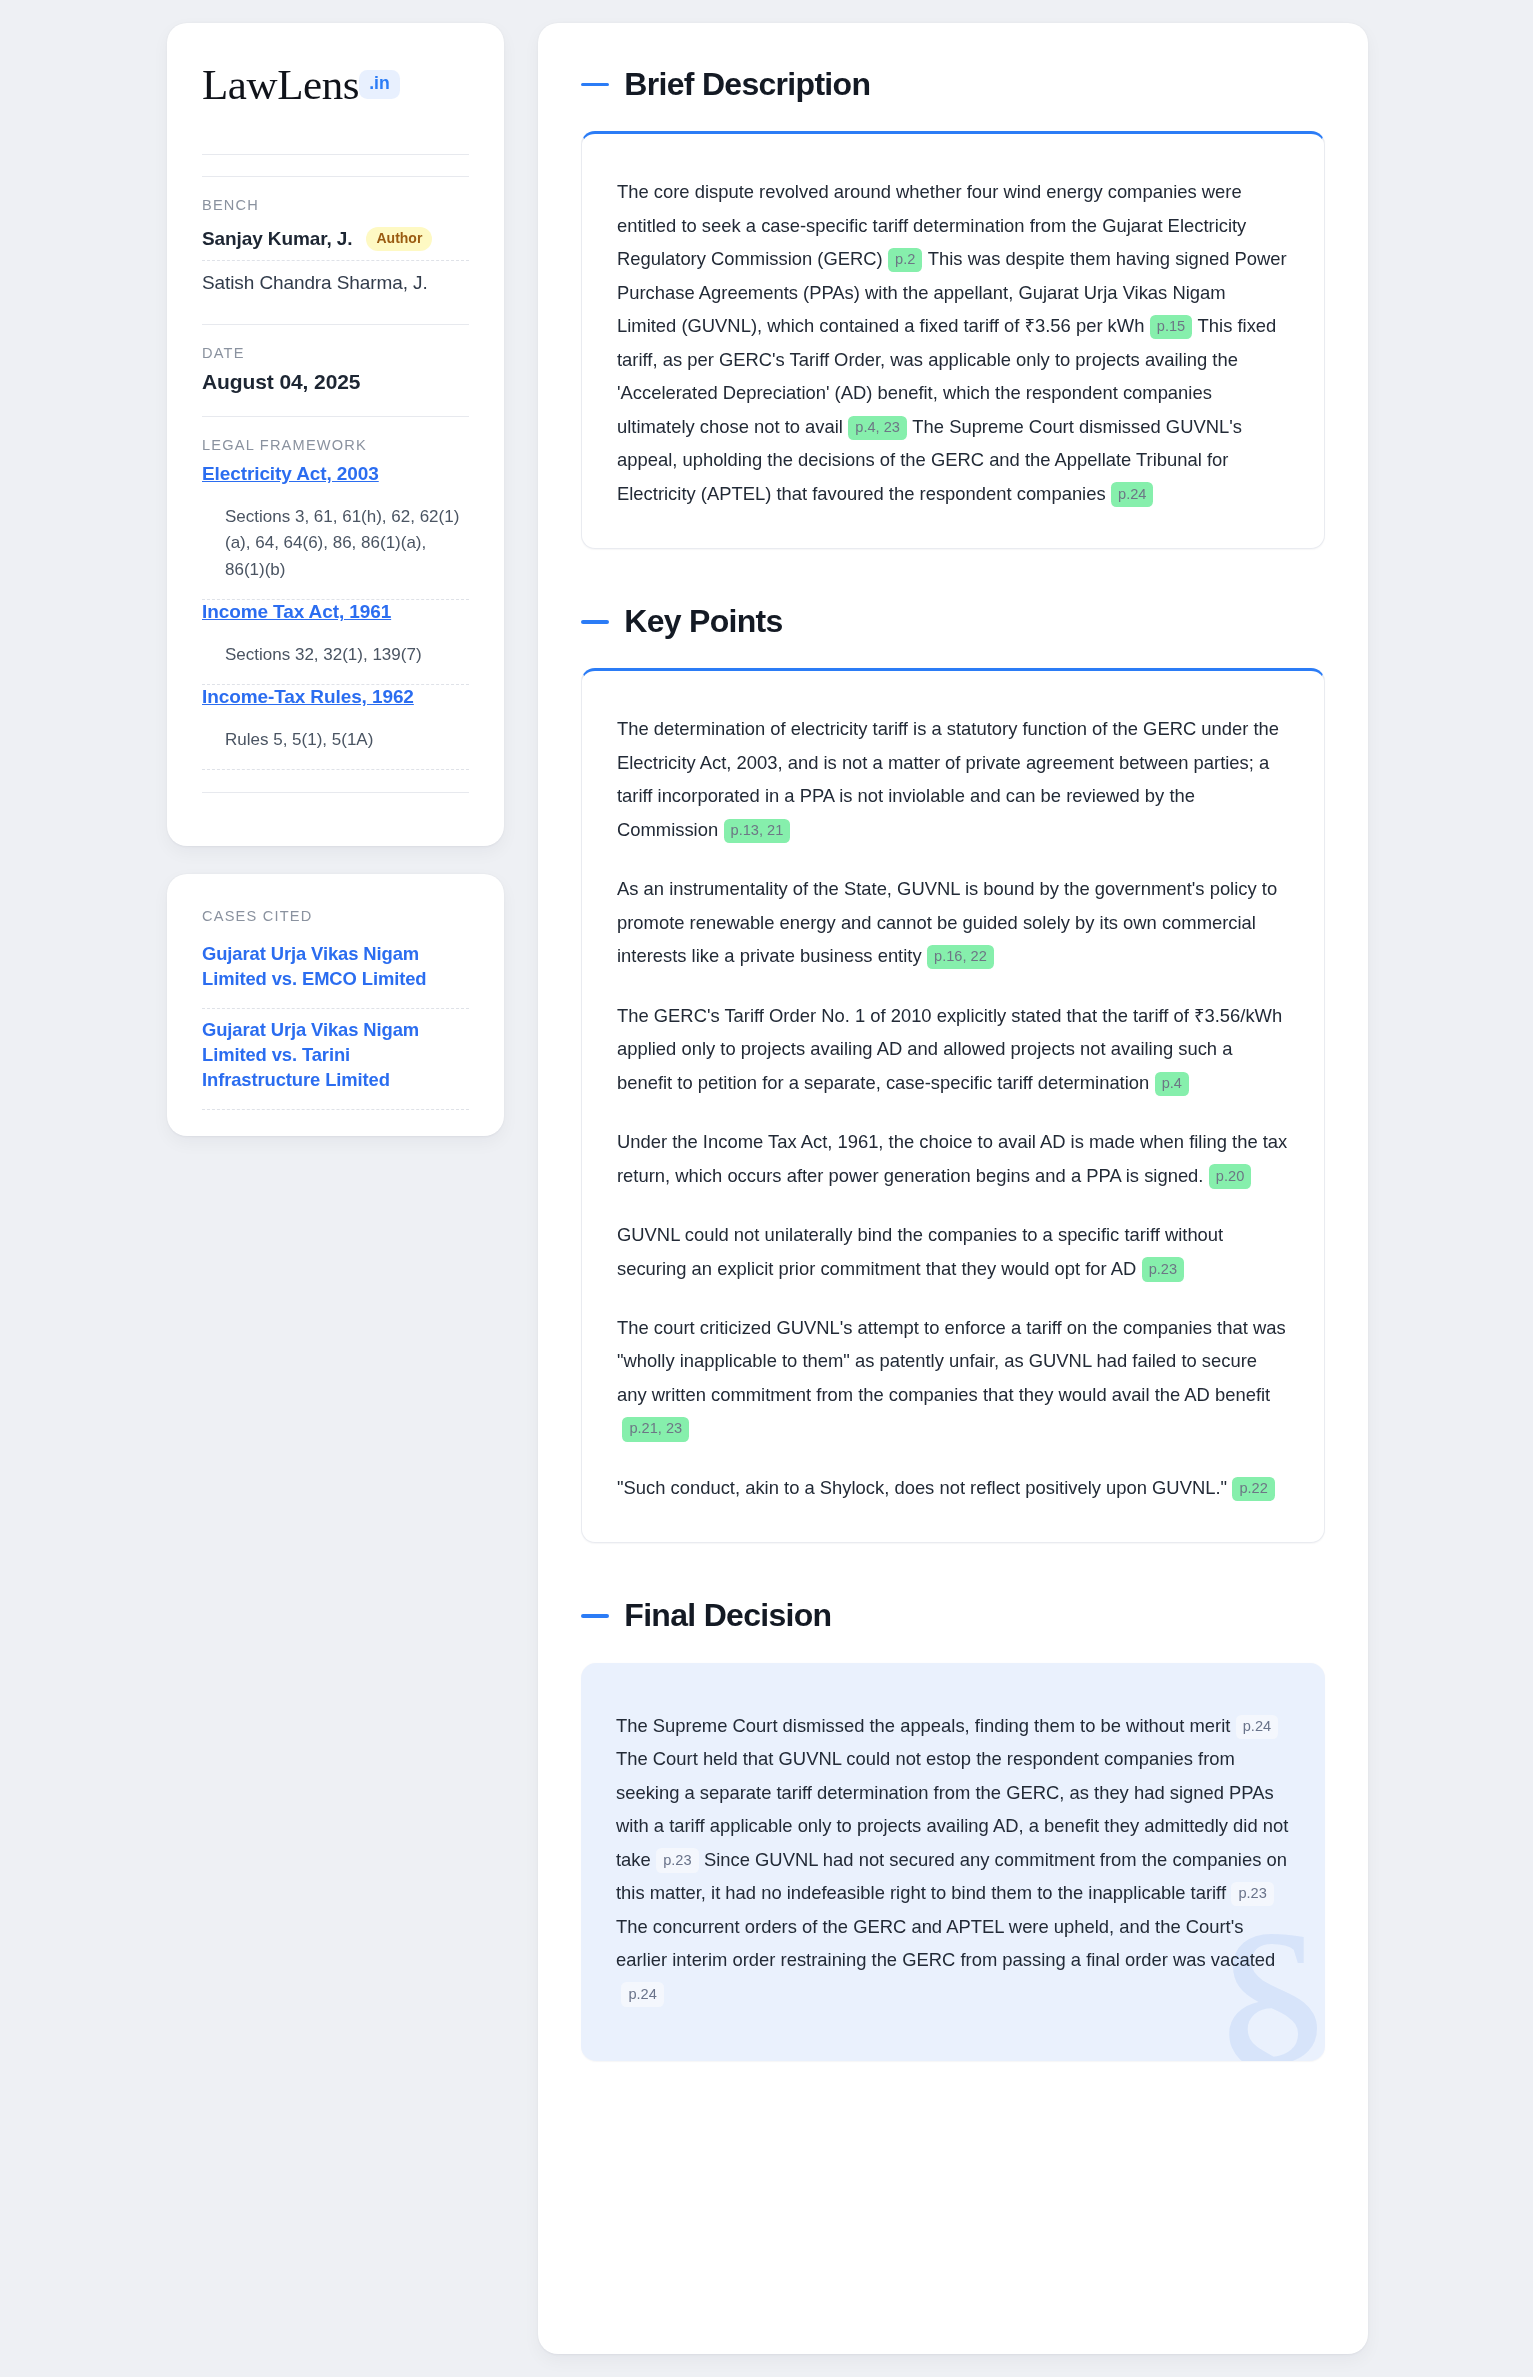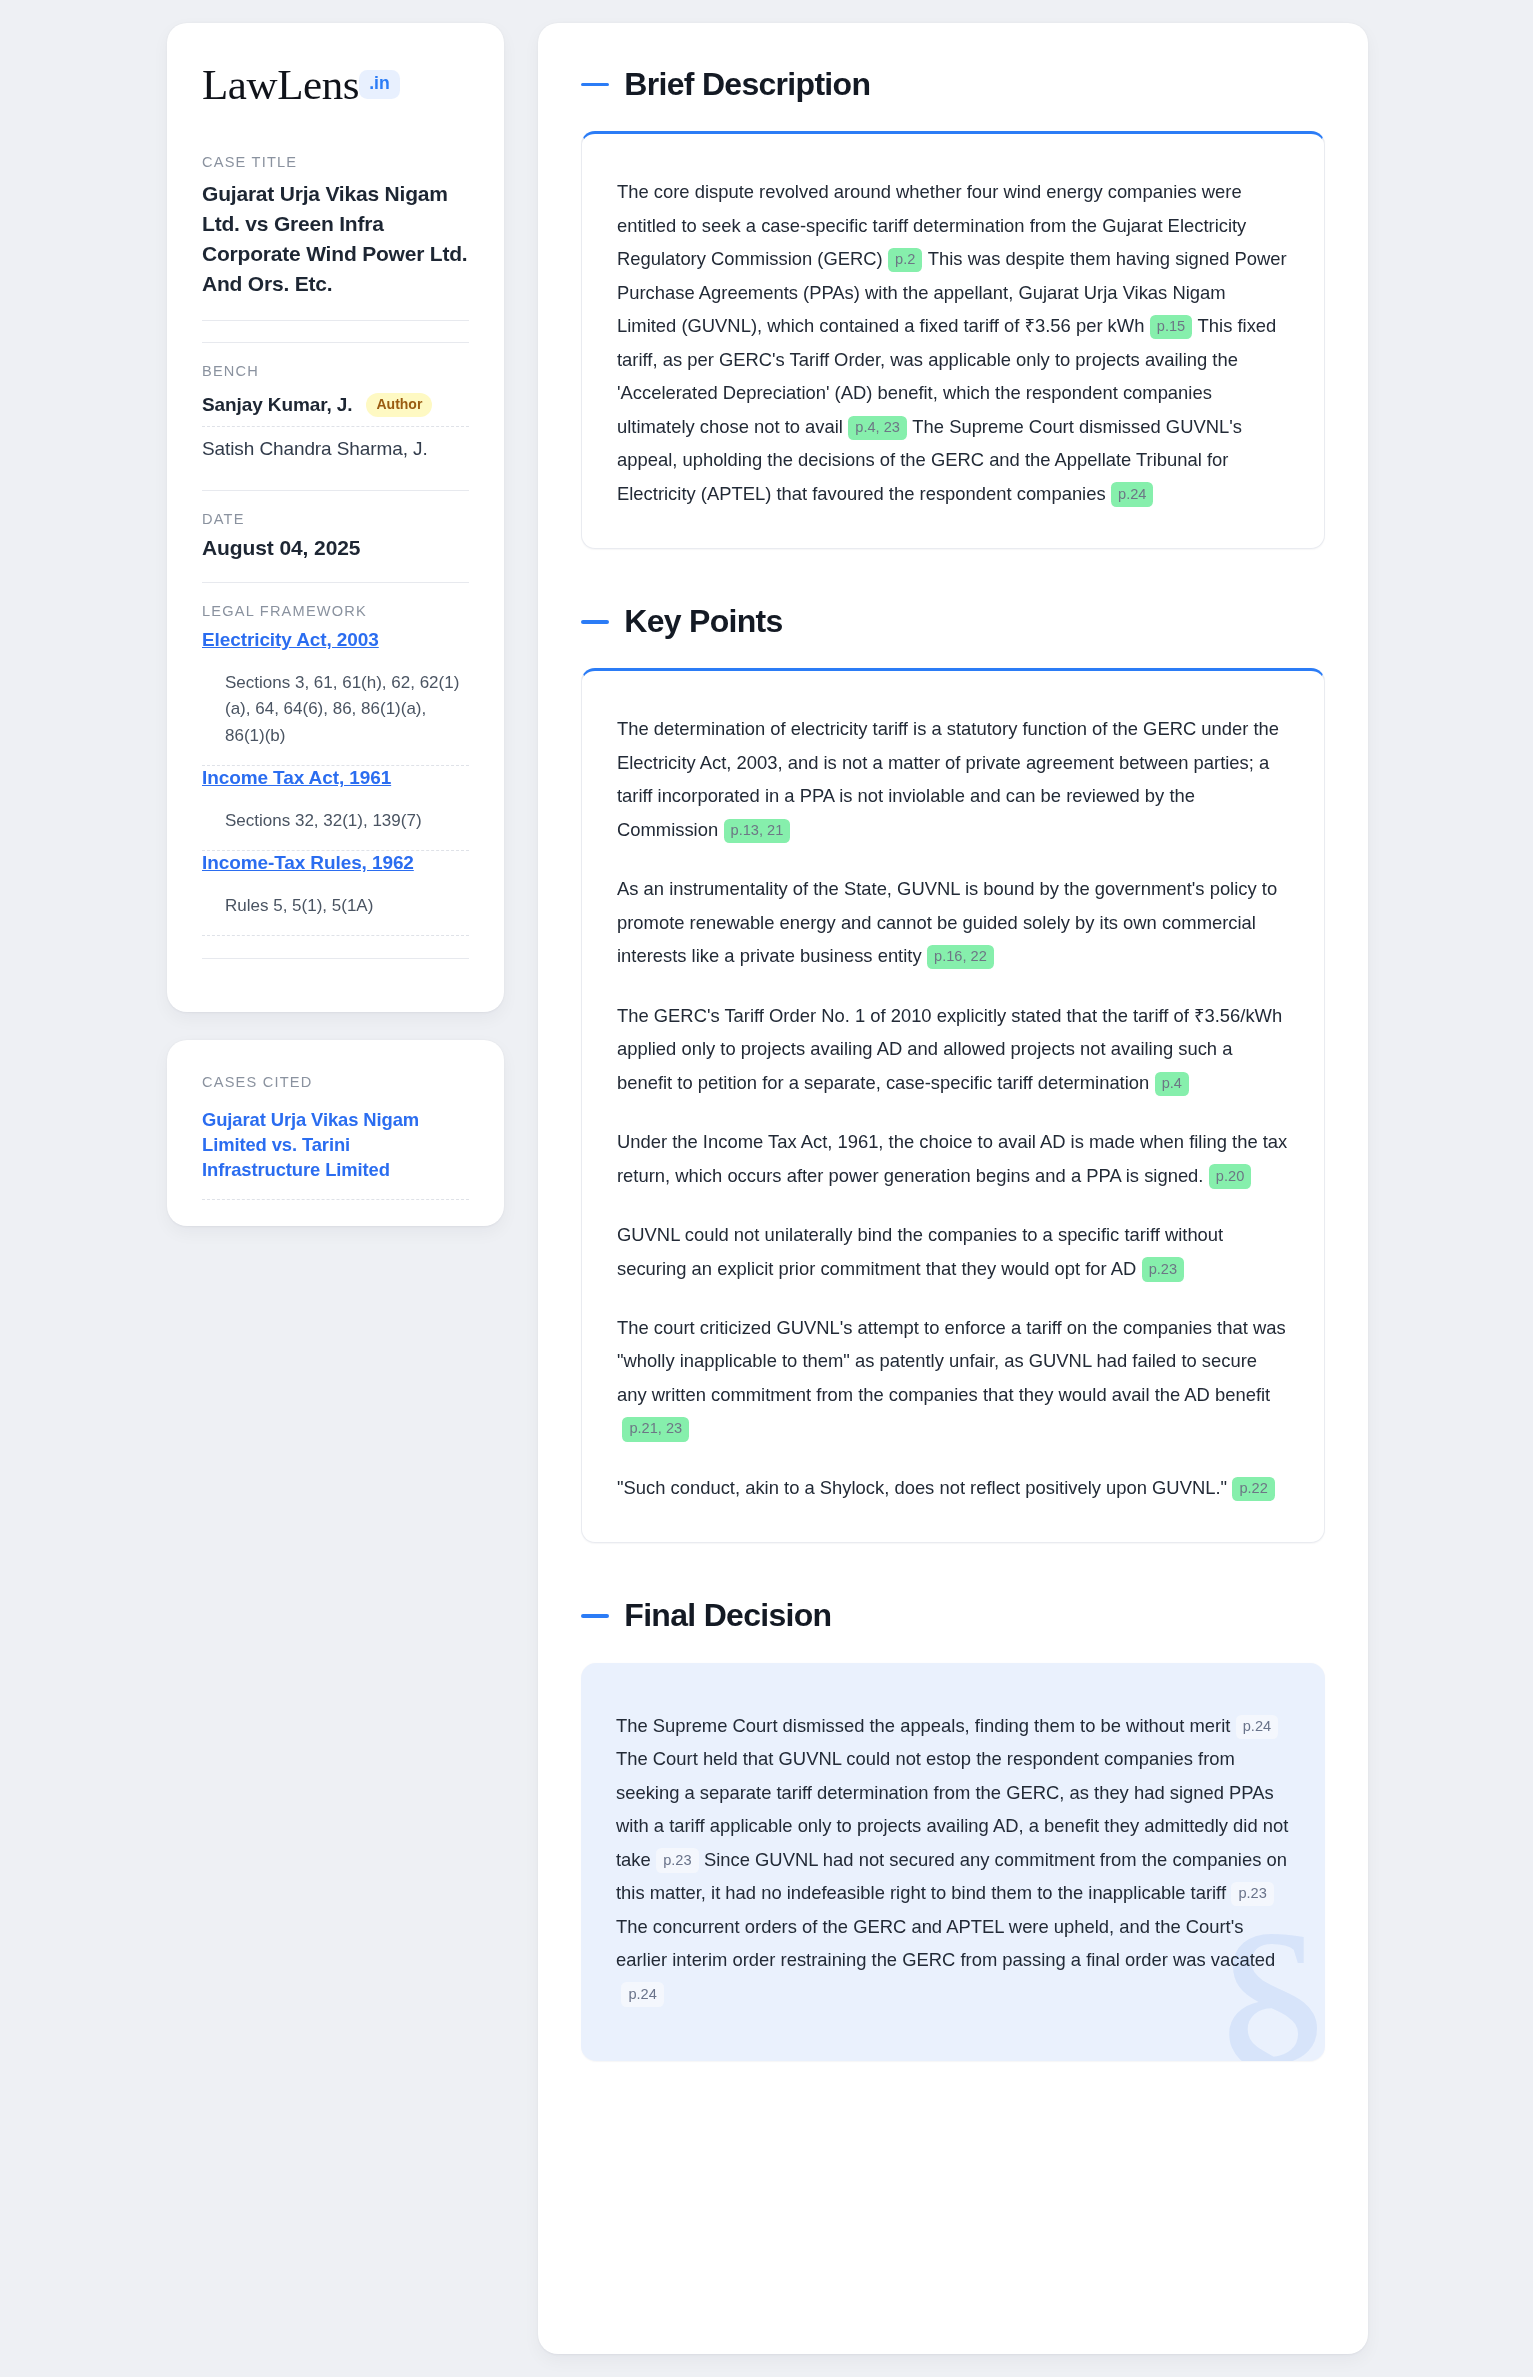--- a/index.html
+++ b/index.html
@@ -255,24 +255,20 @@
 
   <aside class="sidebar">
 
     <section class="card sidebar-card">
 
       <div class="brand">
         <span class="brand-name">LawLens</span>
         <span class="brand-tld">.in</span>
       </div>
 
-      <div>
-        <div class="meta-label">CASE TITLE</div>
-        <div class="case-title">Gujarat Urja Vikas Nigam Ltd. vs Green Infra Corporate Wind Power Ltd. And Ors. Etc.</div>
-      </div>
 
       <hr class="hr-solid">
 
 
       <hr class="hr-solid">
 
       <div>
         <div class="meta-label">BENCH</div>
         <div id="bench-list">
             <div class="bench-row">
@@ -306,20 +302,23 @@
           </div>
       </div>
 
       <hr class="hr-solid">
     </section>
 
     <section class="card cases-card">
       <div class="meta-label">CASES CITED</div>
       <div id="cases-list">
           <div class="case-item">
+            <a class="case-link" href="#">Gujarat Urja Vikas Nigam Limited vs. EMCO Limited</a>
+          </div>
+          <div class="case-item">
             <a class="case-link" href="#">Gujarat Urja Vikas Nigam Limited vs. Tarini Infrastructure Limited</a>
           </div>
         </div>
     </section>
 
   </aside>
 
   <main class="main" id="main-col">
       <section class="section">
         <div class="section-head">

